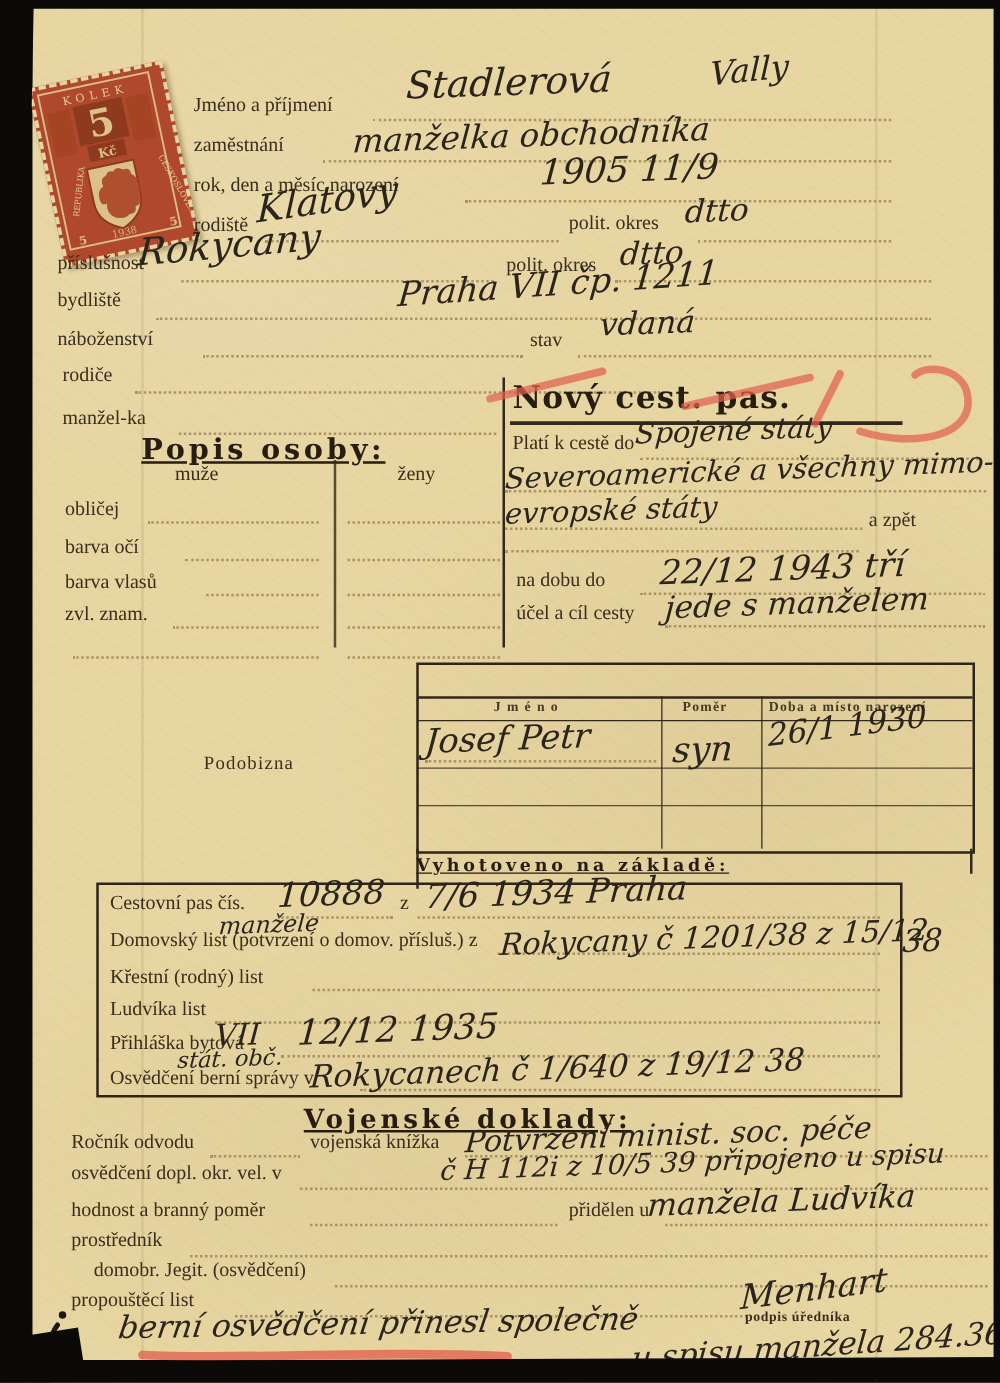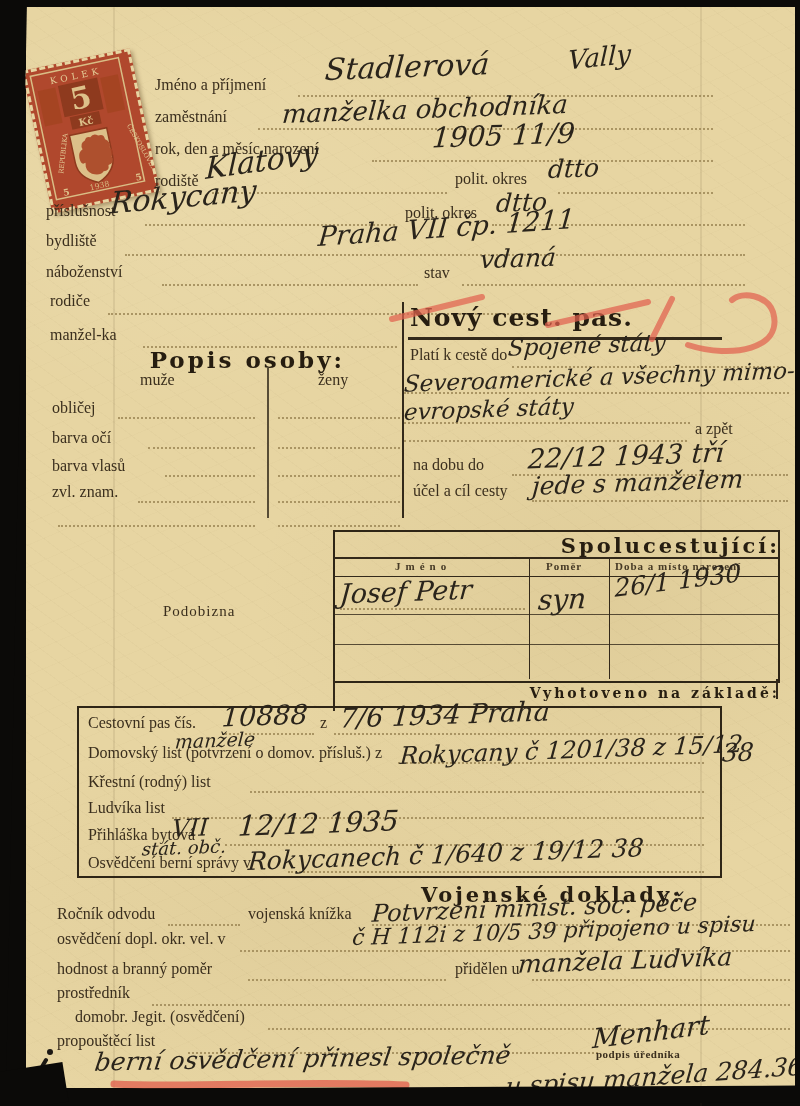--- a/index.html
+++ b/index.html
@@ -18,21 +18,21 @@
   .abs{position:absolute;}
   .lbl{position:absolute;font:16px "Liberation Serif",serif;color:#3a2e1d;white-space:nowrap;}
   .sm{font-size:11px;font-weight:bold;letter-spacing:1px;color:#463a26;}
   .hd{position:absolute;font-family:"DejaVu Serif",serif;font-weight:bold;color:#261d10;
       letter-spacing:3px;white-space:nowrap;font-size:21px;}
   .hw{position:absolute;font-family:"DejaVu Serif",serif;font-style:italic;color:#2a241b;
       white-space:nowrap;transform:rotate(-2deg) skewX(-6deg);line-height:1;}
   .dl{position:absolute;height:0;border-bottom:2px dotted #96804f;opacity:.75;}
   .sl{position:absolute;background:#33291a;}
   .bx{position:absolute;border:2.5px solid #2e2516;}
-  .ctr{text-align:right;}
+  .ctr{text-align:left;text-decoration:underline;}
   svg text{font-family:"DejaVu Serif",serif;}
 </style>
 </head>
 <body>
 
 <div id="scan">
   <div id="paper"></div>
   <div class="crease" style="left:113px;"></div>
   <div class="crease" style="left:700px;"></div>
 
@@ -125,21 +125,21 @@
   <div class="sl" style="left:408px;top:337px;width:314px;height:3px;"></div>
 
   <span class="lbl" style="left:410px;top:346px;">Platí k cestě do</span>
   <div class="dl" style="left:512px;top:366px;width:271px;"></div>
   <span class="hw" style="left:508px;top:334px;font-size:23px;">Spojené státy</span>
   <span class="hw" style="left:404px;top:366px;font-size:23px;">Severoamerické a všechny mimo-</span>
   <div class="dl" style="left:404px;top:392px;width:385px;"></div>
   <span class="hw" style="left:404px;top:398px;font-size:23px;">evropské státy</span>
   <div class="dl" style="left:404px;top:422px;width:286px;"></div>
   <div class="dl" style="left:404px;top:440px;width:283px;"></div>
-  <span class="lbl" style="left:695px;top:420px;">a zpět</span>
+  <span class="lbl" style="left:695px;top:408px;">a zpět</span>
 
   <span class="lbl" style="left:413px;top:456px;">na dobu do</span>
   <div class="dl" style="left:512px;top:474px;width:276px;"></div>
   <span class="hw" style="left:528px;top:442px;font-size:27px;">22/12 1943 tří</span>
 
   <span class="lbl" style="left:413px;top:482px;">účel a cíl cesty</span>
   <div class="dl" style="left:532px;top:500px;width:256px;"></div>
   <span class="hw" style="left:532px;top:470px;font-size:25px;">jede s manželem</span>
 
   <svg class="abs" style="left:380px;top:285px;" width="420" height="78" viewBox="0 0 420 78">
@@ -147,21 +147,20 @@
       <path d="M 12 34 L 102 12"></path>
       <path d="M 168 40 L 268 17"></path>
       <path d="M 292 14 L 272 54"></path>
       <path d="M 308 60 C 352 74 404 64 393 27 C 387 10 362 6 352 15"></path>
     </g>
   </svg>
 
   <span class="lbl" style="left:163px;top:603px;font-size:15px;letter-spacing:1px;">Podobizna</span>
 
   <div class="bx" style="left:333px;top:530px;width:443px;height:149px;"></div>
-  <div class="hd ctr" style="left:333px;top:533px;width:447px;font-size:21px;">Spolucestující:</div>
   <div class="sl" style="left:334px;top:557px;width:444px;height:1.5px;"></div>
   <span class="lbl sm" style="left:395px;top:560px;letter-spacing:5px;">Jméno</span>
   <span class="lbl sm" style="left:546px;top:560px;">Poměr</span>
   <span class="lbl sm" style="left:615px;top:560px;">Doba a místo narození</span>
   <div class="sl" style="left:334px;top:576px;width:444px;height:1.2px;"></div>
   <div class="sl" style="left:529px;top:557px;width:1.2px;height:122px;"></div>
   <div class="sl" style="left:609px;top:557px;width:1.2px;height:122px;"></div>
   <div class="dl" style="left:340px;top:608px;width:185px;"></div>
   <div class="sl" style="left:334px;top:614px;width:444px;height:1px;opacity:.8;"></div>
   <div class="sl" style="left:334px;top:644px;width:444px;height:1px;opacity:.8;"></div>

